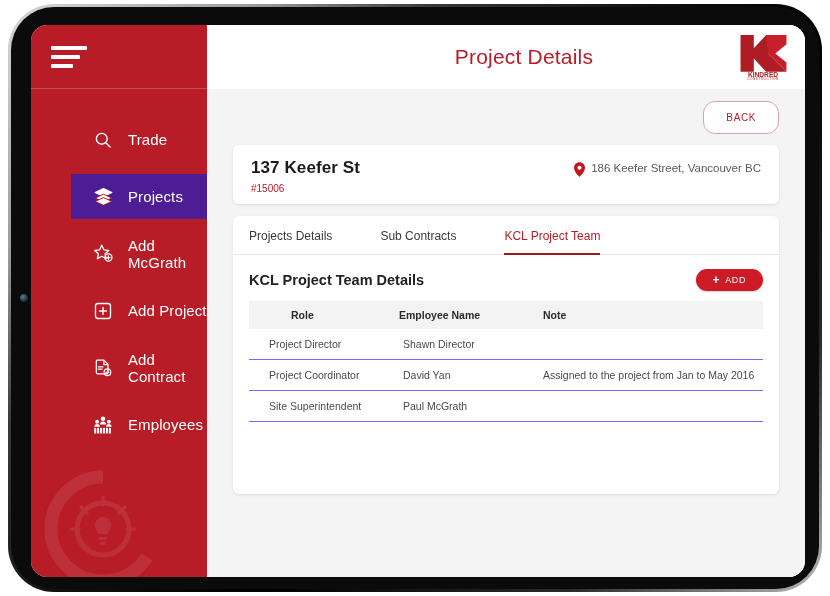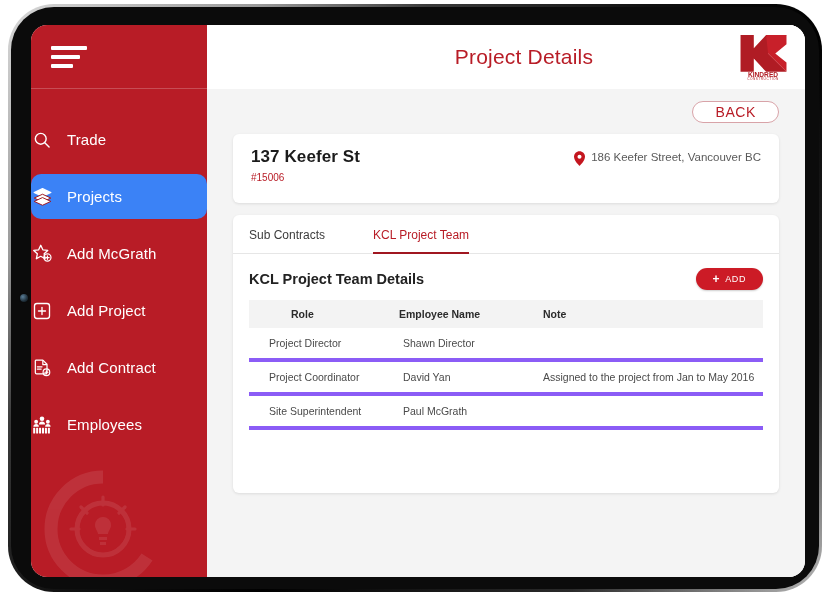--- a/index.html
+++ b/index.html
@@ -62,26 +62,28 @@
   #hamburger { display: flex; flex-direction: column; gap: 5px; cursor: pointer; }
   #hamburger span { display: block; height: 4px; background: #fff; border-radius: 1px; }
   #hamburger span:nth-child(1) { width: 36px; }
   #hamburger span:nth-child(2) { width: 29px; }
   #hamburger span:nth-child(3) { width: 22px; }
 
   #nav { padding-top: 28px; position: relative; z-index: 2; }
   .nav-item {
     height: 45px;
     display: flex; align-items: center;
+    padding-left: 21px;
     gap: 14px;
     cursor: pointer;
     color: #ffffff;
     margin-bottom: 0;
-  }
-  .nav-item.active { background: #3b82f6; border-radius: 10px; }
+    margin-left: 40px;
+  }
+  .nav-item.active { background: #4c1d95; }
   .nav-icon {
     width: 22px; height: 22px;
     display: flex; align-items: center; justify-content: center;
     flex: 0 0 22px;
   }
   .nav-icon svg { display: block; }
   .nav-label {
     font-size: 15px;
     color: #ffffff;
     letter-spacing: .1px;
@@ -122,40 +124,40 @@
 
   #content {
     flex: 1;
     padding: 12px 26px 0 26px;
     overflow: hidden;
   }
 
   #back-row { display: flex; justify-content: flex-end; margin-bottom: 11px; }
   #back-button {
     min-width: 70px;
-    height: 22px;
+    height: 33px;
     border: 1px solid #d8a3a8;
     border-radius: 12px;
     background: #ffffff;
     color: #b81c26;
-    font-size: 14px;
+    font-size: 10px;
     letter-spacing: .6px;
     display: flex; align-items: center; justify-content: center;
     padding: 0 22px;
     cursor: pointer;
   }
 
   .card {
     background: #ffffff;
     border-radius: 6px;
     box-shadow: 0 1px 3px rgba(0,0,0,.10);
   }
 
   #project-card {
-    padding: 13px 18px 20px 18px;
+    padding: 13px 18px 10px 18px;
     display: flex; align-items: flex-start;
     margin-bottom: 12px;
   }
   #project-left { flex: 1; min-width: 0; }
   #project-name { font-size: 17px; font-weight: bold; color: #1b1b1b; letter-spacing: .1px; }
   #project-code { font-size: 10px; color: #b81c26; margin-top: 5px; }
   #project-right {
     display: flex; align-items: flex-start; gap: 6px;
     max-width: 210px;
     padding-top: 2px;
@@ -212,21 +214,21 @@
     font-size: 10.5px;
     color: #2b2b2b;
     font-weight: bold;
     padding: 8px 4px;
     text-align: left;
   }
   tbody td {
     font-size: 10.5px;
     color: #4a4a4a;
     padding: 9px 4px;
-    border-bottom: 4px solid #8b5cf6;
+    border-bottom: 1px solid #8b5cf6;
   }
   .col-role { width: 150px; padding-left: 20px !important; }
   .col-name { width: 140px; }
   .col-note { }
   thead .col-role { padding-left: 42px !important; }
   thead .col-name { padding-left: 0; }
 </style>
 </head>
 <body>
 
@@ -383,20 +385,21 @@
                 <path d="M6 0C2.7 0 0 2.7 0 6c0 4.5 6 10 6 10s6-5.5 6-10c0-3.3-2.7-6-6-6z" fill="#c4161f"></path>
                 <circle cx="6" cy="6" r="2.2" fill="#ffffff"></circle>
               </svg>
               <div id="project-address">186 Keefer Street, Vancouver BC</div>
             </div>
           </div>
 
           <div id="detail-card" class="card">
 
             <div id="tabs">
+              <div class="tab">Projects Details</div>
               <div class="tab">Sub Contracts</div>
               <div class="tab active">KCL Project Team</div>
             </div>
 
             <div id="section-row">
               <div id="section-title">KCL Project Team Details</div>
               <button id="add-button">
                 <span class="plus">+</span>
                 <span>ADD</span>
               </button>

